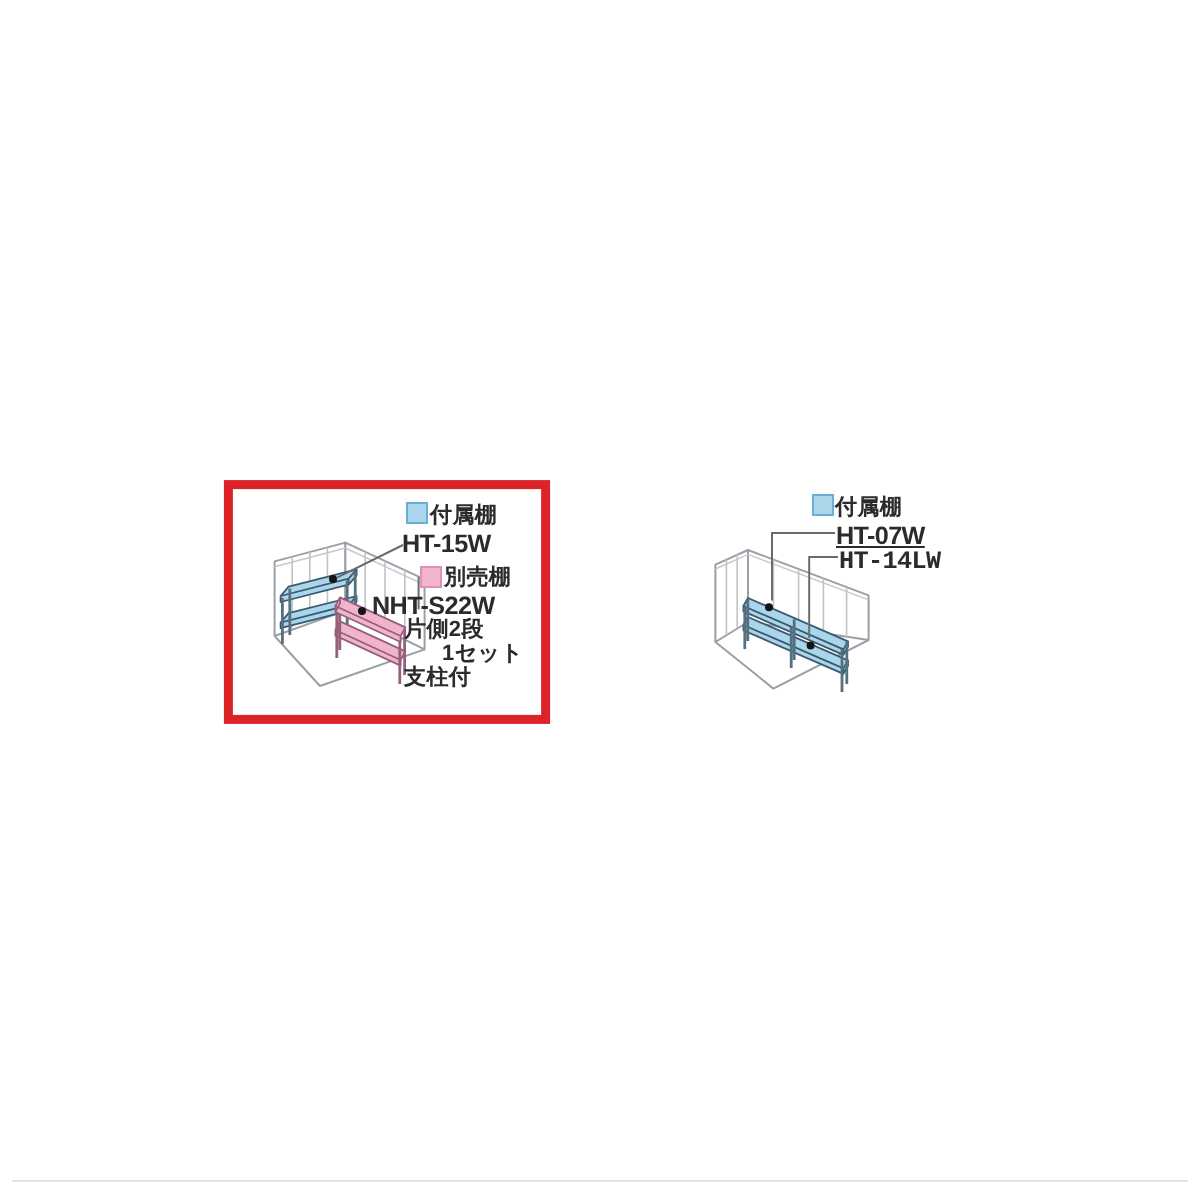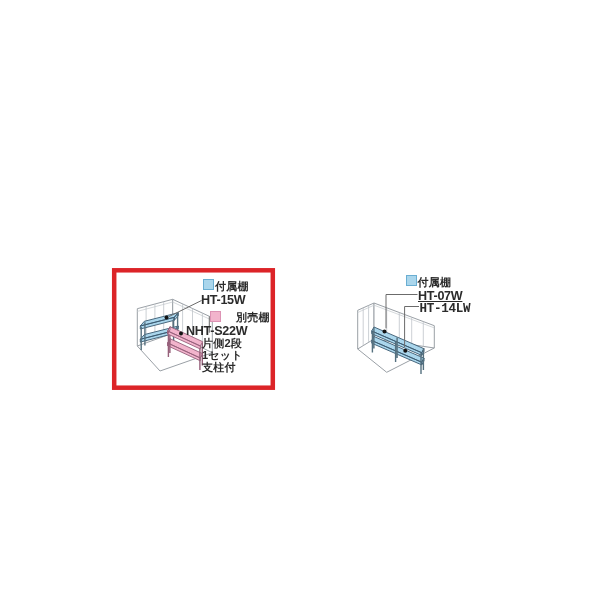--- a/index.html
+++ b/index.html
@@ -1,20 +1,20 @@
 <!DOCTYPE html>
 <html style="--highlight-red: #dc2428; --shelf-blue: #aad6ec; --shelf-pink: #f2b4cc; --shelf-outline: #3b5a70; --line-gray: #9aa0a6; --text: #2b2b2b; --swatch-blue-border: #6aaed2; --swatch-pink-border: #dd93b4;"><head>
 <meta charset="utf-8">
 <style>
   html,body{margin:0;padding:0;}
   body{
     width:600px;height:600px;background:#ffffff;position:relative;overflow:hidden;
     font-family:"Liberation Sans","DejaVu Sans",sans-serif;
   }
-  .stage{position:absolute;inset:0;margin-top:28px;}
+  .stage{position:absolute;inset:0;}
   svg.art{position:absolute;left:0;top:0;width:600px;height:600px;}
 
   
   .wall{fill:#ffffff;stroke:var(--line-gray);stroke-width:1;stroke-linejoin:round;}
   .panel{fill:none;stroke:#bfc4c9;stroke-width:0.8;}
   .topline{fill:none;stroke:#c3c8cd;stroke-width:0.7;}
   .floor{fill:none;stroke:var(--line-gray);stroke-width:1;stroke-linejoin:round;}
   .board-blue{fill:var(--shelf-blue);stroke:var(--shelf-outline);stroke-width:0.9;stroke-linejoin:round;}
   .board-pink{fill:var(--shelf-pink);stroke:#96607a;stroke-width:0.9;stroke-linejoin:round;}
   .leg-blue{fill:none;stroke:#55707f;stroke-width:1.4;}
@@ -102,24 +102,24 @@
       <path class="leader" d="M417.5,266.5 H386 V300.3"></path>
       <path class="leader" d="M419,278.5 H404.6 V319"></path>
     </g>
   </svg>
 
   <span class="swatch blue" style="left:203px;top:251px;"></span>
   <div class="lbl jp" style="left:215px;top:252.5px;">付属棚</div>
   <div class="lbl code" style="left:201px;top:266px;">HT-15W</div>
 
   <span class="swatch pink" style="left:210px;top:282.5px;"></span>
-  <div class="lbl jp" style="left:236px;top:284px;">別売棚</div>
+  <div class="lbl jp" style="left:222px;top:284px;">別売棚</div>
   <div class="lbl code" style="left:186px;top:296.5px;">NHT-S22W</div>
   <div class="lbl jp" style="left:202px;top:309.5px;">片側2段</div>
-  <div class="lbl jp" style="left:202px;top:321.5px;">1セット</div>
+  <div class="lbl jp" style="left:202px;top:321.5px;padding-left:19px;">1セット</div>
   <div class="lbl jp" style="left:202px;top:333.5px;text-align:right;">支柱付</div>
 
   <span class="swatch blue" style="left:405.5px;top:247px;"></span>
   <div class="lbl jp" style="left:417.5px;top:248.5px;">付属棚</div>
   <div class="lbl code" style="left:418px;top:262px;text-decoration:underline;">HT-07W</div>
   <div class="lbl code" style="left:419.5px;top:274.5px;font-family:Liberation Mono, monospace;">HT-14LW</div>
 
   <div class="bottom-line"></div>
 </div>
 

